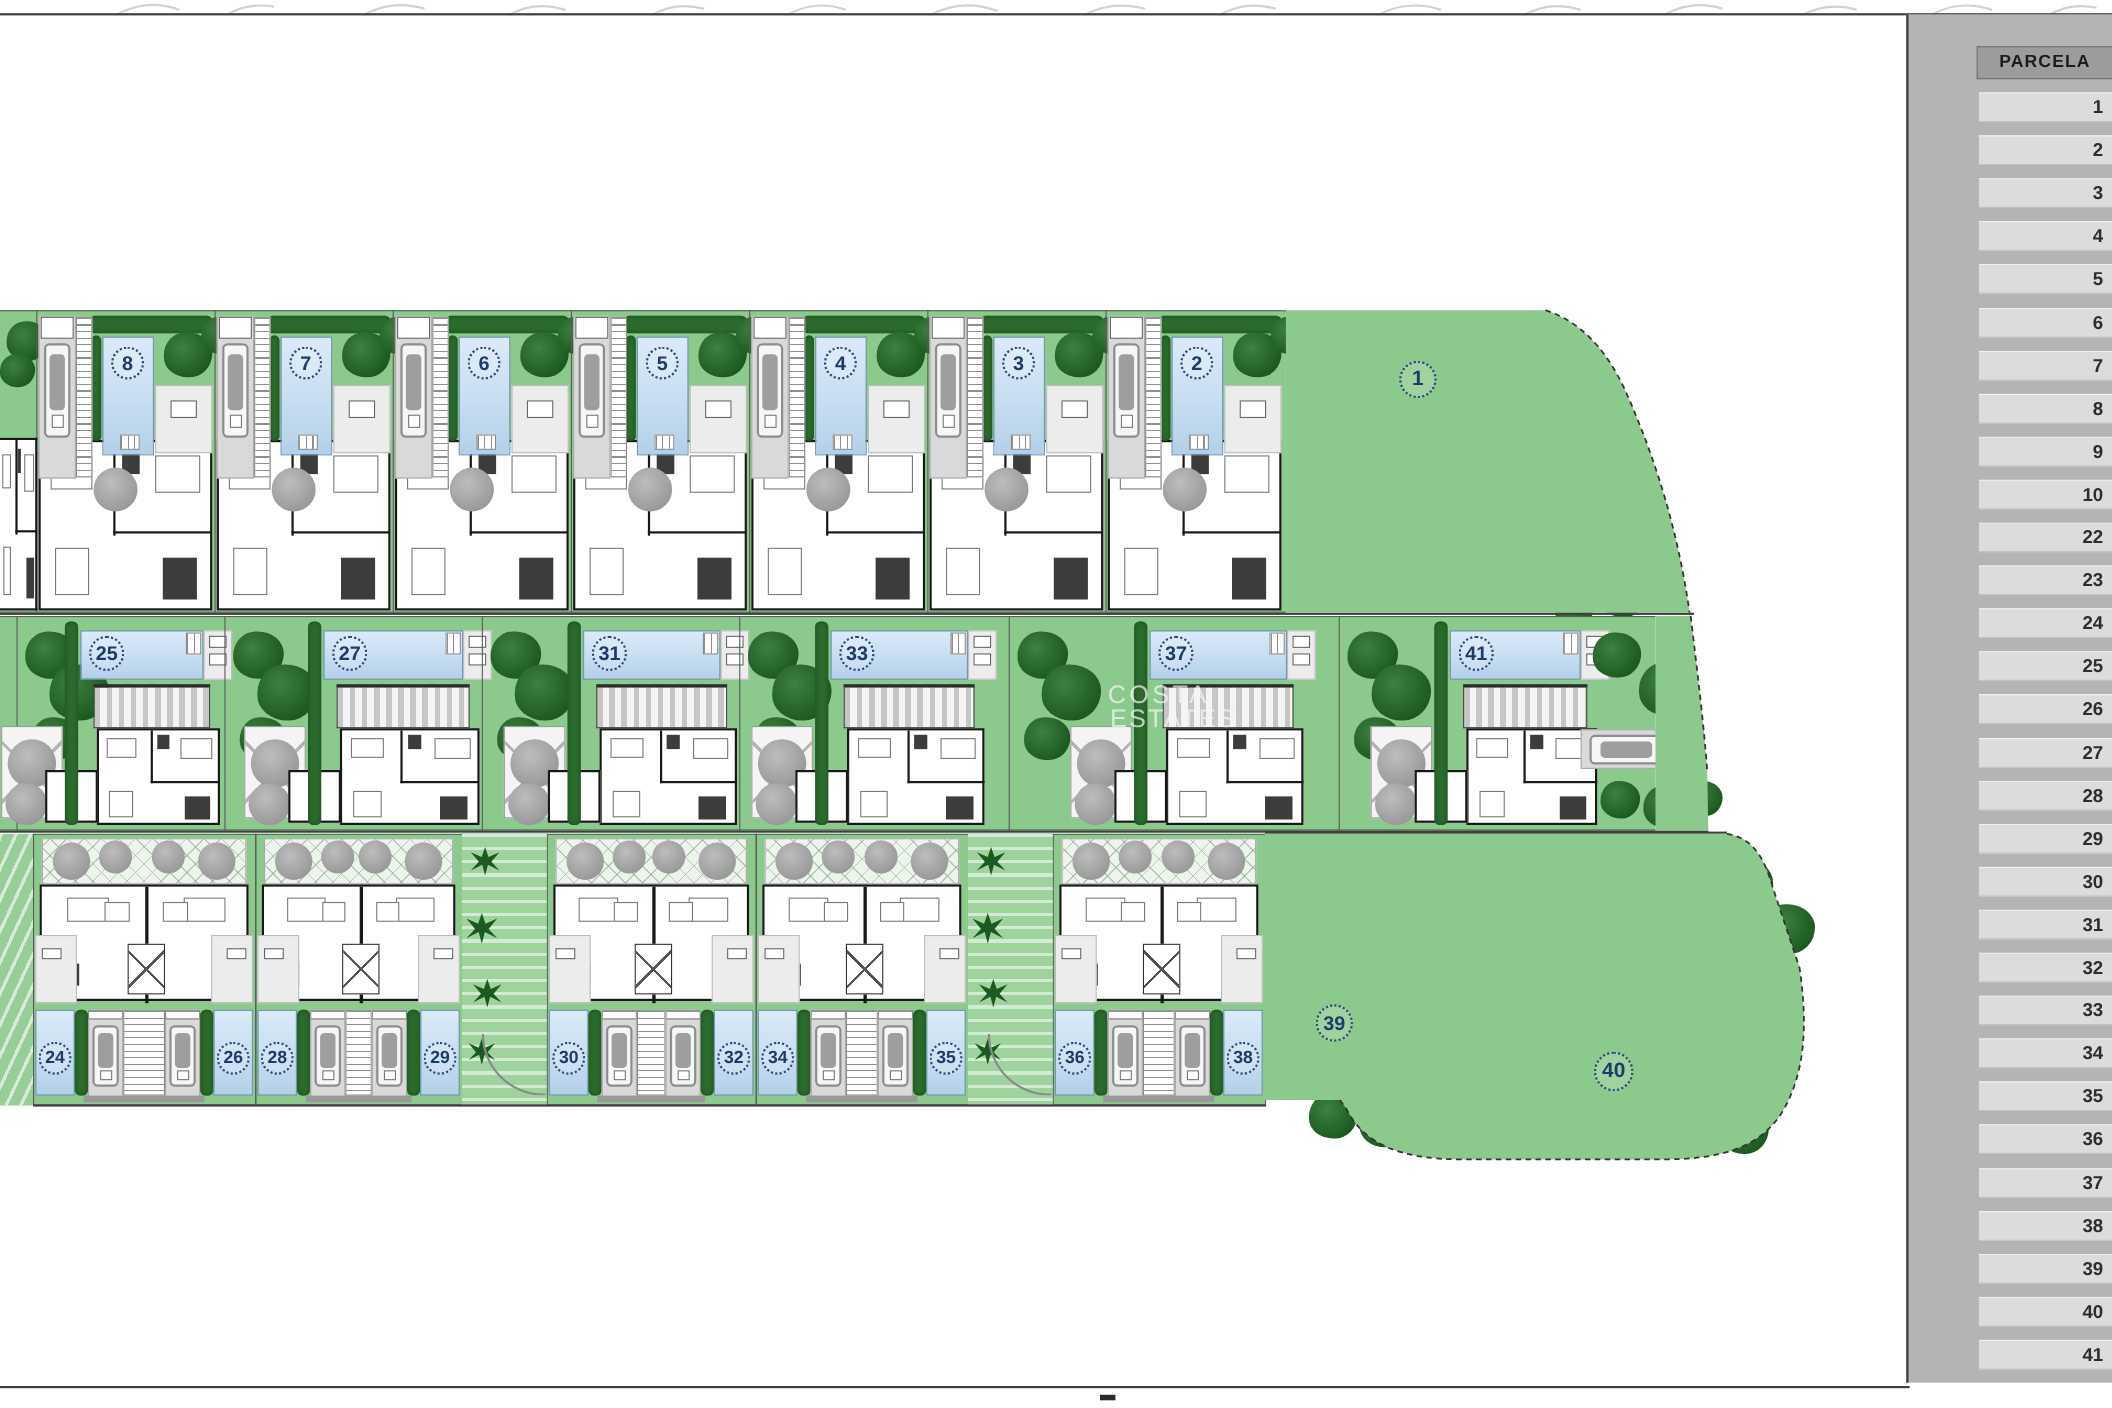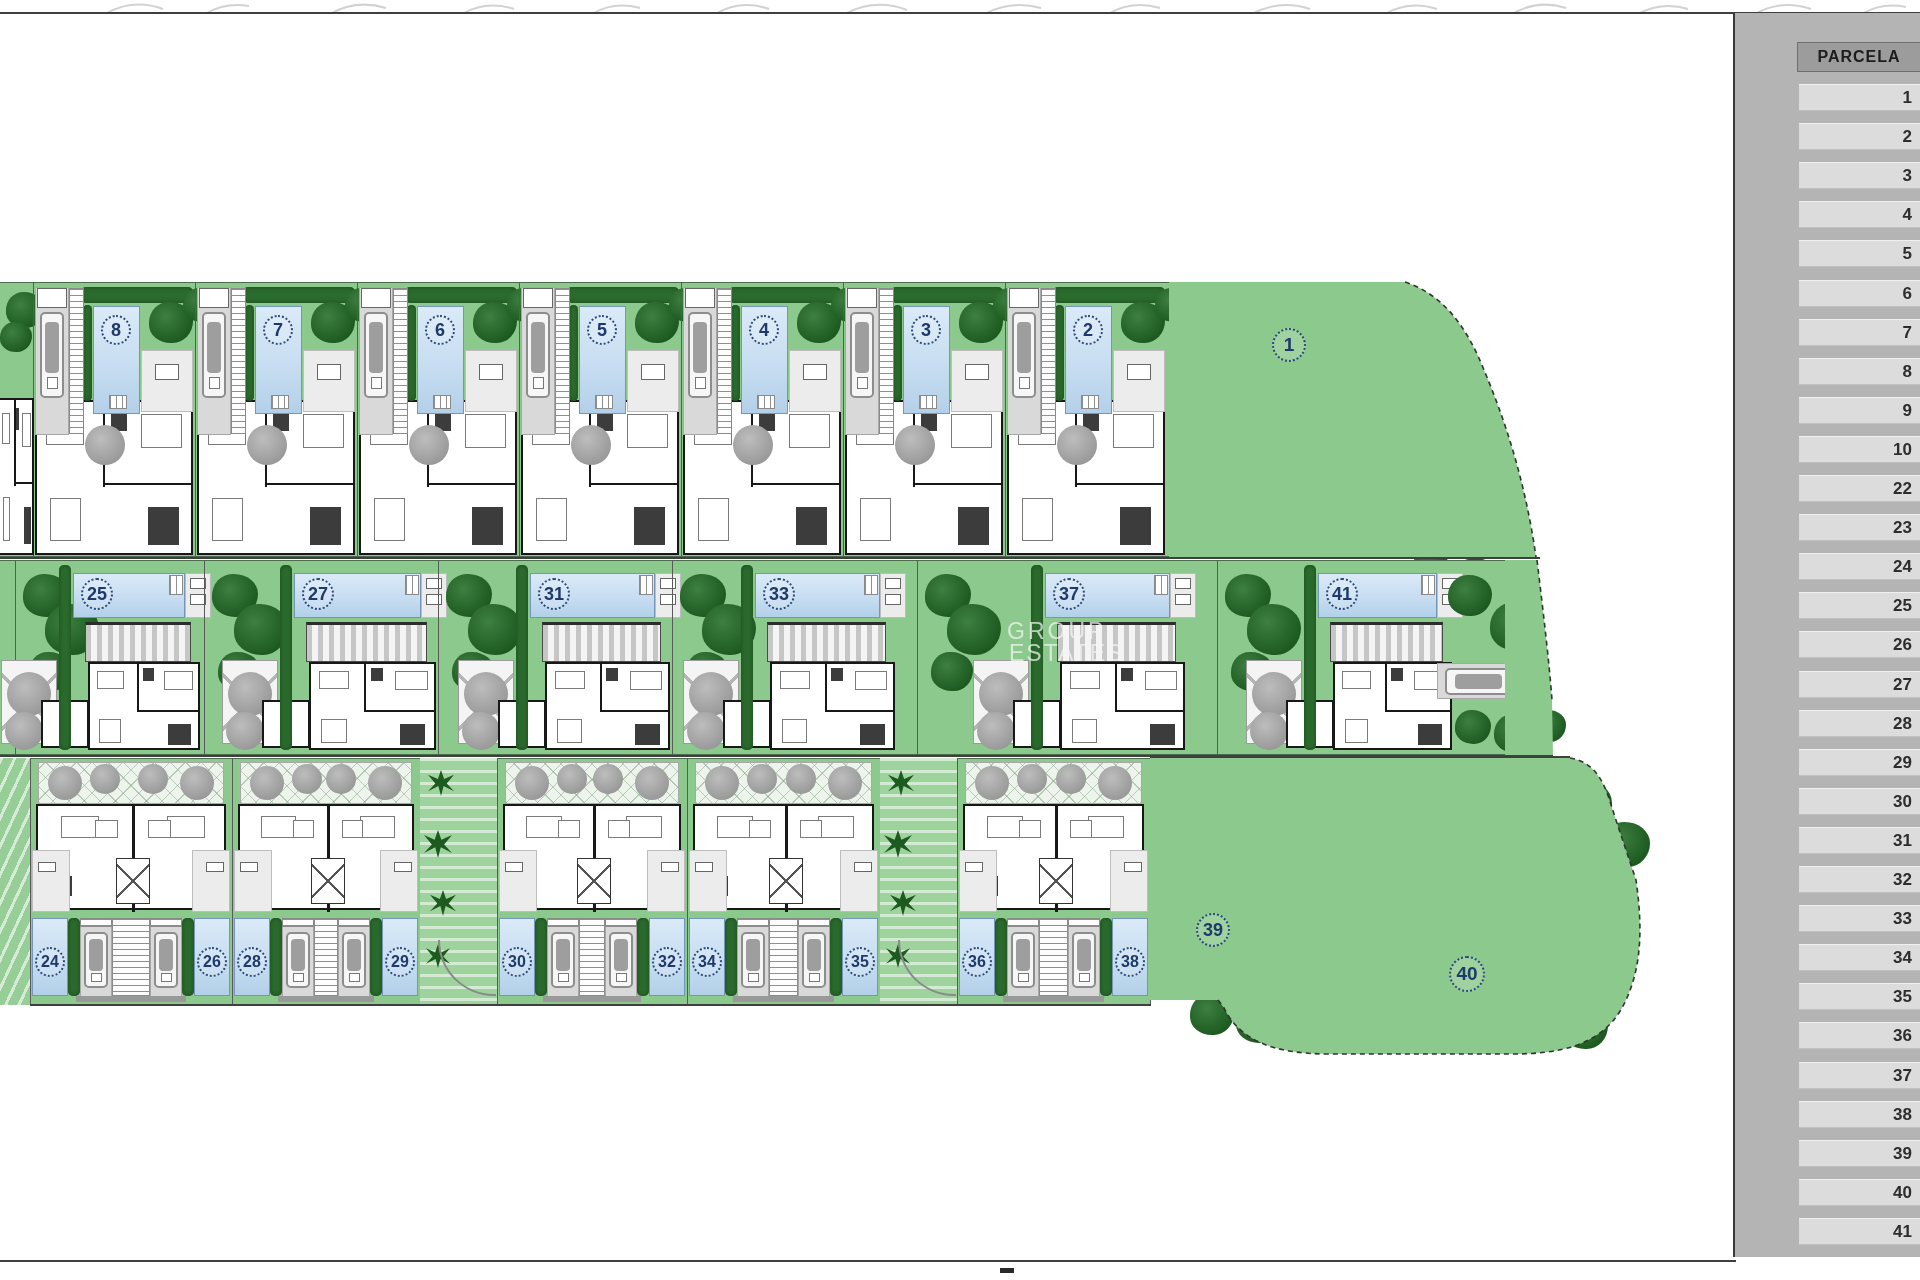--- a/index.html
+++ b/index.html
@@ -714,21 +714,21 @@
     <path d="M1169 282 L1405 282 C1445 295 1468 330 1484 370 C1505 420 1525 480 1536 557 L1169 557 Z" fill="#8cc98c"></path>
     <path d="M1505 560 L1537 560 C1543 610 1549 660 1552 700 L1553 755 L1505 755 Z" fill="#8cc98c"></path>
     <path d="M1150 758 L1570 758 C1594 762 1604 780 1612 808 L1636 880 C1644 935 1640 975 1622 1008 C1600 1046 1560 1054 1510 1054 L1330 1054 C1272 1054 1240 1040 1224 1008 L1218 1000 L1150 1000 Z" fill="#8cc98c"></path>
     <g stroke="#333" stroke-width="1.6" stroke-dasharray="5 4" fill="none">
       <path d="M1405 282 C1445 295 1468 330 1484 370 C1505 420 1525 480 1536 557"></path>
       <path d="M1537 560 C1543 610 1549 660 1552 700"></path>
       <path d="M1570 758 C1594 762 1604 780 1612 808 L1636 880 C1644 935 1640 975 1622 1008 C1600 1046 1560 1054 1510 1054 L1330 1054 C1272 1054 1240 1040 1224 1008 L1218 1000"></path>
     </g>
   </svg>
 
-  <div id="wm-l2">GROUP</div>
+  <div id="wm-l2">COSTA</div>
   <div id="wm-l3">ESTATES</div>
 
   <div class="abs hline" style="left:0;top:12px;width:1920px;height:2px;"></div>
   <div class="abs hline" style="left:0;top:1260px;width:1736px;height:2px;"></div>
   <div class="abs" style="left:1000px;top:1268px;width:14px;height:5px;background:#2a2a2a;"></div>
 
   <div id="sidebar">
     <div id="parcela-header">PARCELA</div>
     <div id="parcela-rows">
         <div class="prow" style="top: 71px;">1</div>

